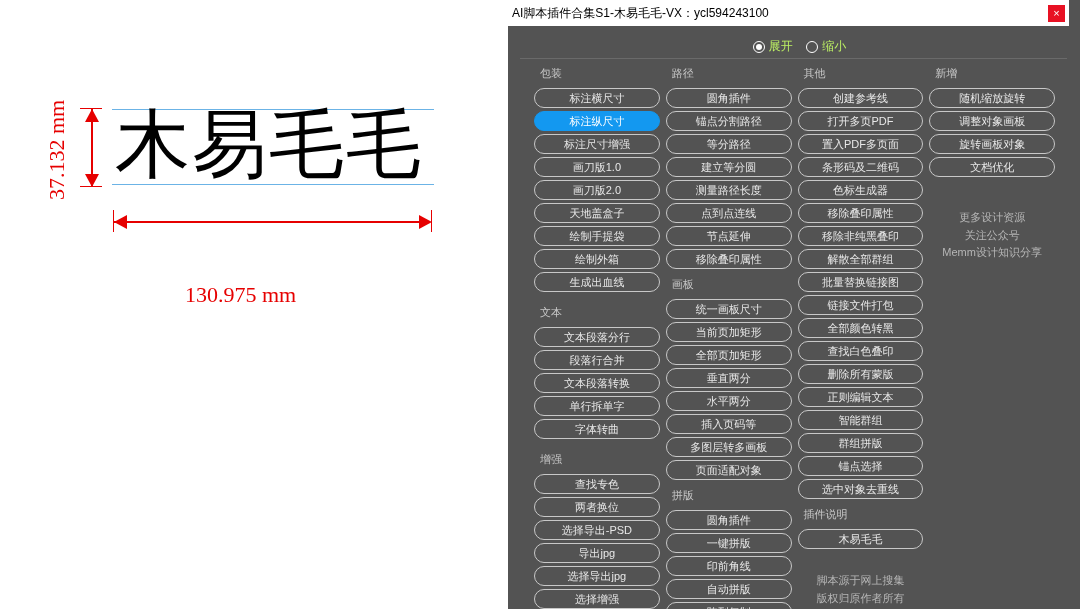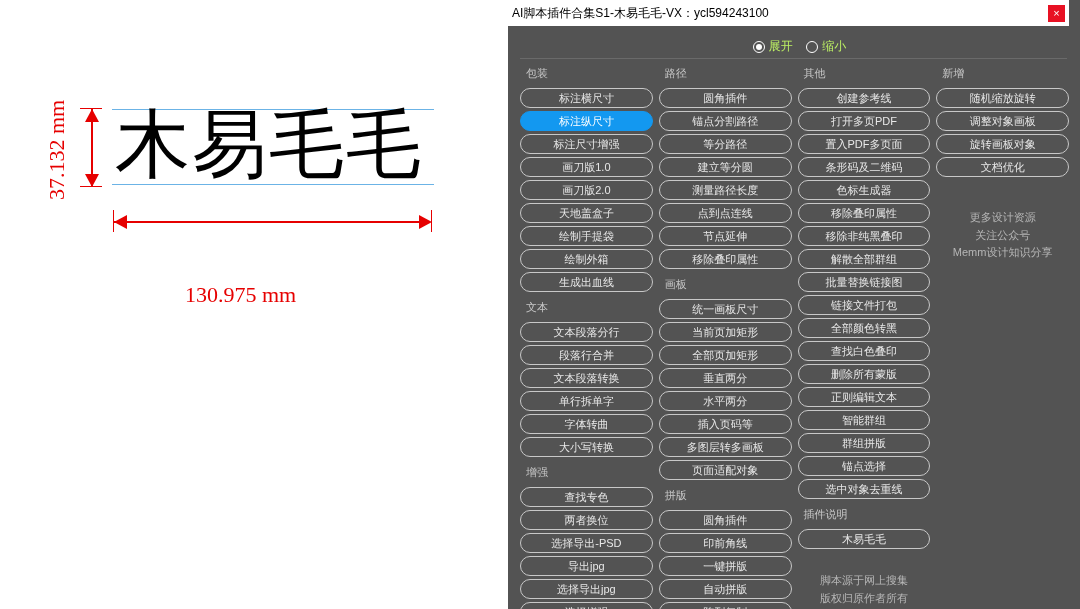--- a/index.html
+++ b/index.html
@@ -22,21 +22,21 @@
   .dim-h-label { position: absolute; left: 185px; top: 238px; font-family: serif; font-size: 22px; color: #e60000; margin-top: 44px; }
   .panel { position: absolute; left: 508px; top: 0; width: 573px; height: 609px; background: #535353; }
   .panel-ruler { position: absolute; left: 508px; top: 0; width: 3px; height: 609px; background: #b0b0b0; }
   .titlebar { position: absolute; left: 0; top: 0; right: 12px; height: 26px; background: #fff; display: flex; align-items: center; padding: 0 4px; }
   .title-text { font-size: 12px; color: #000; flex: 1; }
   .close-btn { width: 17px; height: 17px; background: #e81123; color: #fff; font-size: 11px; line-height: 17px; text-align: center; cursor: pointer; }
   .view-toggle { position: absolute; top: 38px; left: 0; right: 0; text-align: center; color: #bef264; font-size: 12px; }
   .radio { display: inline-block; width: 12px; height: 12px; border: 1px solid #fff; border-radius: 50%; vertical-align: middle; margin: 0 4px 0 10px; position: relative; }
   .radio.on::after { content: ""; position: absolute; left: 2px; top: 2px; width: 6px; height: 6px; background: #fff; border-radius: 50%; }
   .divider { position: absolute; top: 58px; left: 12px; right: 14px; height: 1px; background: #6a6a6a; }
-  .columns { position: absolute; top: 64px; left: 0; right: 0; bottom: 0; display: flex; padding: 0 12px; gap: 6px; overflow: hidden; }
+  .columns { position: absolute; top: 64px; left: 0; right: 0; bottom: 0; display: flex; padding: 0 26px; gap: 6px; overflow: hidden; }
   .col { width: 135px; display: flex; flex-direction: column; gap: 3px; }
   .sec-label { color: #c8c8c8; font-size: 11px; padding: 2px 6px 4px; }
   .pill { height: 20px; line-height: 19px; border: 1px solid #c8c8c8; border-radius: 10px; color: #e8e8e8; font-size: 11px; text-align: center; cursor: pointer; background: transparent; }
   .pill.active { background: #1398f0; border-color: #1398f0; color: #fff; }
   .info-text { color: #b6b6b6; font-size: 11px; text-align: center; line-height: 1.6; padding: 4px; margin-top: 16px; }
   .sec-gap { height: 6px; }
 </style>
 </head>
 <body>
 
@@ -83,21 +83,20 @@
       <div class="pill">绘制手提袋</div>
       <div class="pill">绘制外箱</div>
       <div class="pill">生成出血线</div>
       <div class="sec-gap"></div>
       <div class="sec-label">文本</div>
       <div class="pill">文本段落分行</div>
       <div class="pill">段落行合并</div>
       <div class="pill">文本段落转换</div>
       <div class="pill">单行拆单字</div>
       <div class="pill">字体转曲</div>
-      <div class="pill">大小写转换</div>
       <div class="sec-gap"></div>
       <div class="sec-label">增强</div>
       <div class="pill">查找专色</div>
       <div class="pill">两者换位</div>
       <div class="pill">选择导出-PSD</div>
       <div class="pill">导出jpg</div>
       <div class="pill">选择导出jpg</div>
       <div class="pill">选择增强</div>
 
     </div>
@@ -118,22 +117,22 @@
       <div class="pill">当前页加矩形</div>
       <div class="pill">全部页加矩形</div>
       <div class="pill">垂直两分</div>
       <div class="pill">水平两分</div>
       <div class="pill">插入页码等</div>
       <div class="pill">多图层转多画板</div>
       <div class="pill">页面适配对象</div>
       <div class="sec-gap"></div>
       <div class="sec-label">拼版</div>
       <div class="pill">圆角插件</div>
+      <div class="pill">一键拼版</div>
       <div class="pill">印前角线</div>
-      <div class="pill">一键拼版</div>
       <div class="pill">自动拼版</div>
       <div class="pill">阵列复制</div>
 
     </div>
 
     <div class="col">
       <div class="sec-label">其他</div>
       <div class="pill">创建参考线</div>
       <div class="pill">打开多页PDF</div>
       <div class="pill">置入PDF多页面</div>

